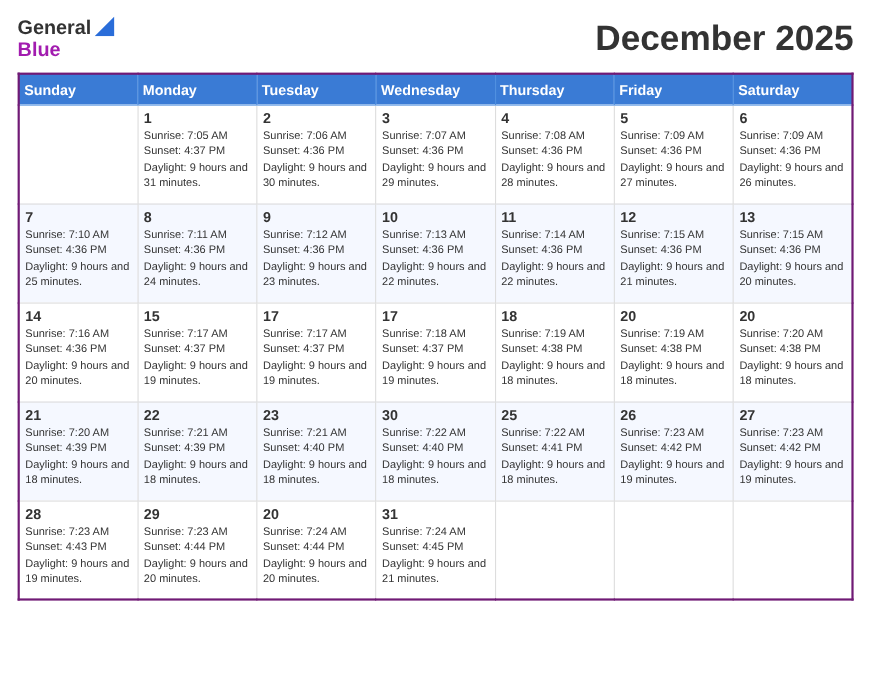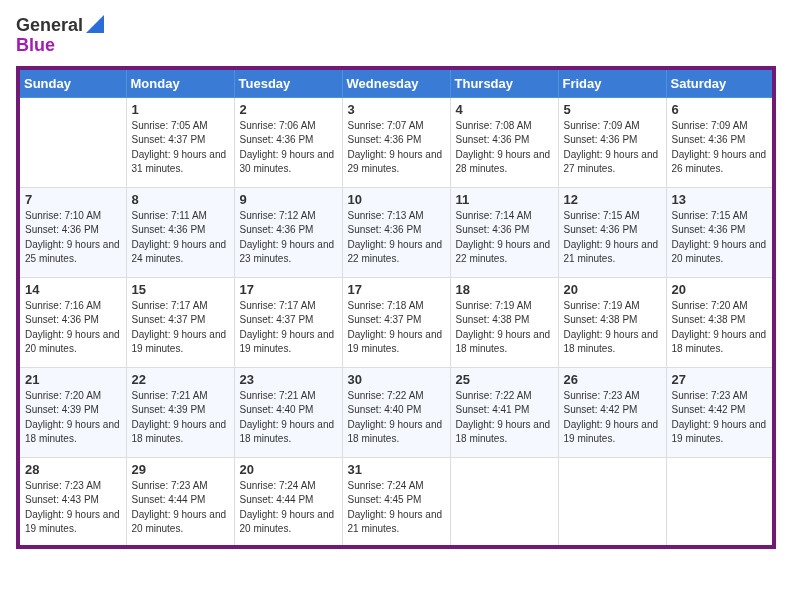--- a/index.html
+++ b/index.html
@@ -35,21 +35,21 @@
       color: #333;
     }
     .location {
       font-size: 14px;
       color: #555;
       margin-top: 2px;
     }
     .calendar {
       width: 100%;
       border-collapse: collapse;
-      border: 4px solid #701a75;
+      border: 2px solid #701a75;
     }
     .calendar th {
       background-color: #3a7bd5;
       color: #fff;
       font-size: 13px;
       padding: 6px 4px;
       text-align: left;
       border: 1px solid #5090e0;
     }
     .calendar td {
@@ -87,20 +87,21 @@
       <div style="display:flex; align-items:center;">
         <span class="logo-text">General</span>
         <svg width="18" height="18" viewBox="0 0 18 18" style="margin-left:3px; margin-top:-4px;">
           <polygon points="0,18 18,0 18,18" fill="#2a6dd9"></polygon>
         </svg>
       </div>
       <span class="logo-text logo-blue">Blue</span>
     </div>
   </div>
   <div class="title-block">
+    <div class="month-title">December 2025</div>
   </div>
 </div>
 
 <table class="calendar">
   <thead>
     <tr>
     <th>Sunday</th>
         <th>Monday</th>
         <th>Tuesday</th>
         <th>Wednesday</th>

